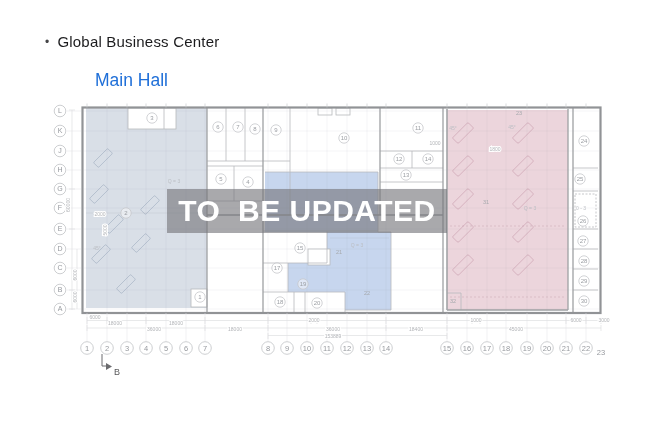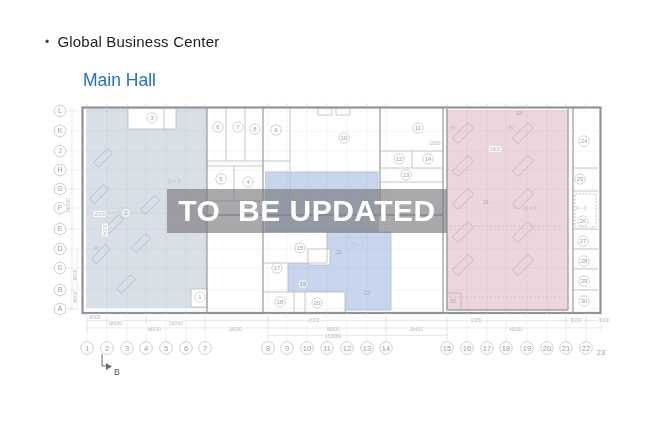--- a/index.html
+++ b/index.html
@@ -1,21 +1,21 @@
 <!DOCTYPE html>
 <html><head>
 <meta charset="utf-8">
 <style>
   html,body{margin:0;padding:0;background:#fff;}
   .stage{position:relative;width:660px;height:440px;background:#ffffff;overflow:hidden;
          font-family:"Liberation Sans",sans-serif;}
   .title-row{position:absolute;left:45px;top:33px;display:flex;align-items:center;
              color:#1b1b1d;font-size:15px;font-weight:500;letter-spacing:.2px;}
   .bullet{font-size:12px;color:#454547;margin-right:8px;}
-  .subtitle{position:absolute;left:83px;top:70px;color:#1f6fd8;font-size:17.5px;font-weight:500;}
+  .subtitle{position:absolute;left:95px;top:70px;color:#1f6fd8;font-size:17.5px;font-weight:500;}
   .planwrap{position:absolute;left:0;top:0;}
   .watermark{position:absolute;left:167px;top:189px;width:280px;height:44px;
              background:rgba(116,116,121,.62);display:flex;align-items:center;justify-content:center;z-index:5;}
   .watermark span{font-weight:700;font-size:30px;color:#ffffff;white-space:pre;letter-spacing:.5px;
                   font-family:"Liberation Sans",sans-serif;}
   
   .outer{fill:none;stroke:#919396;stroke-width:2.2;}
   .wall-mid{fill:none;stroke:#9fa1a4;stroke-width:1.3;}
   .wall-thin{fill:none;stroke:#b7b9bc;stroke-width:.8;}
   .wall-pink{fill:none;stroke:#a3a5a8;stroke-width:1.6;}

